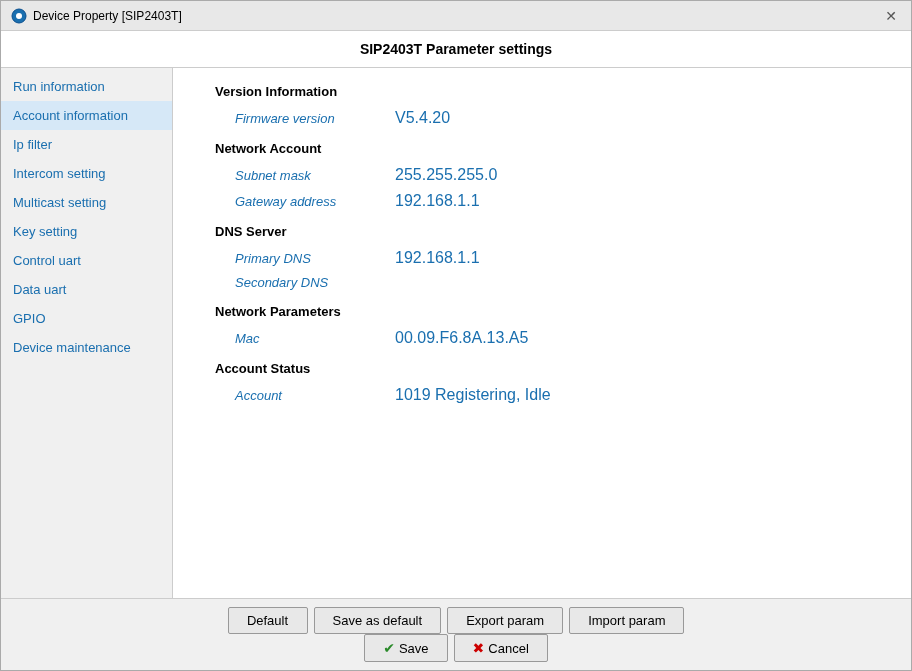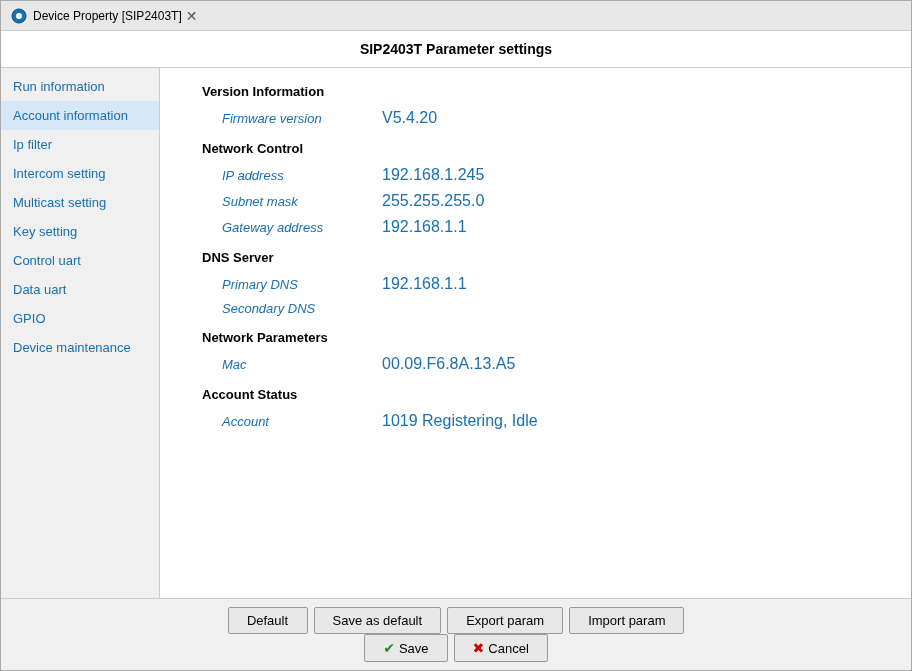--- a/index.html
+++ b/index.html
@@ -22,21 +22,21 @@
       box-shadow: 2px 2px 8px rgba(0,0,0,0.3);
       display: flex;
       flex-direction: column;
     }
     .title-bar {
       background: #e8e8e8;
       border-bottom: 1px solid #ccc;
       padding: 6px 10px;
       display: flex;
       align-items: center;
-      justify-content: flex-start;
+      justify-content: space-between;
       height: 30px;
     }
     .title-bar-left {
       display: flex;
       align-items: center;
       gap: 6px;
     }
     .title-bar-icon {
       width: 16px;
       height: 16px;
@@ -66,21 +66,21 @@
       font-size: 14px;
       font-weight: bold;
       color: #000;
     }
     .dialog-body {
       display: flex;
       flex: 1;
       overflow: hidden;
     }
     .sidebar {
-      width: 159px;
+      width: 172px;
       background: #f0f0f0;
       border-right: 1px solid #ccc;
       padding: 4px 0;
       overflow-y: auto;
     }
     .sidebar-item {
       padding: 7px 12px;
       cursor: pointer;
       color: #1a6faf;
       font-size: 13px;
@@ -208,25 +208,21 @@
     </div>
 
     <div class="content-area">
 
       <div class="section-title">Version Information</div>
       <div class="info-row">
         <span class="info-label">Firmware version</span>
         <span class="info-value">V5.4.20</span>
       </div>
 
-      <div class="section-title">Network Control</div>
-      <div class="info-row">
-        <span class="info-label">IP address</span>
-        <span class="info-value">192.168.1.245</span>
-      </div>
+      <div class="section-title">Network Account</div>
       <div class="info-row">
         <span class="info-label">Subnet mask</span>
         <span class="info-value">255.255.255.0</span>
       </div>
       <div class="info-row">
         <span class="info-label">Gateway address</span>
         <span class="info-value">192.168.1.1</span>
       </div>
 
       <div class="section-title">DNS Server</div>

